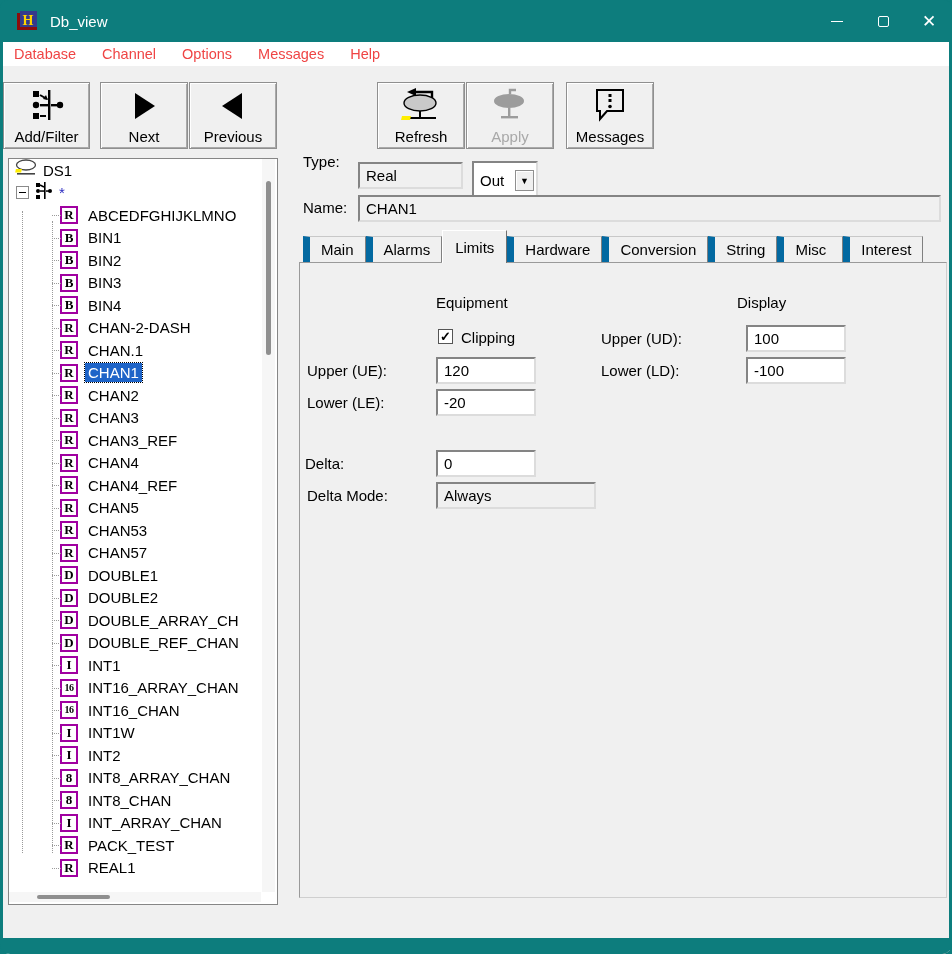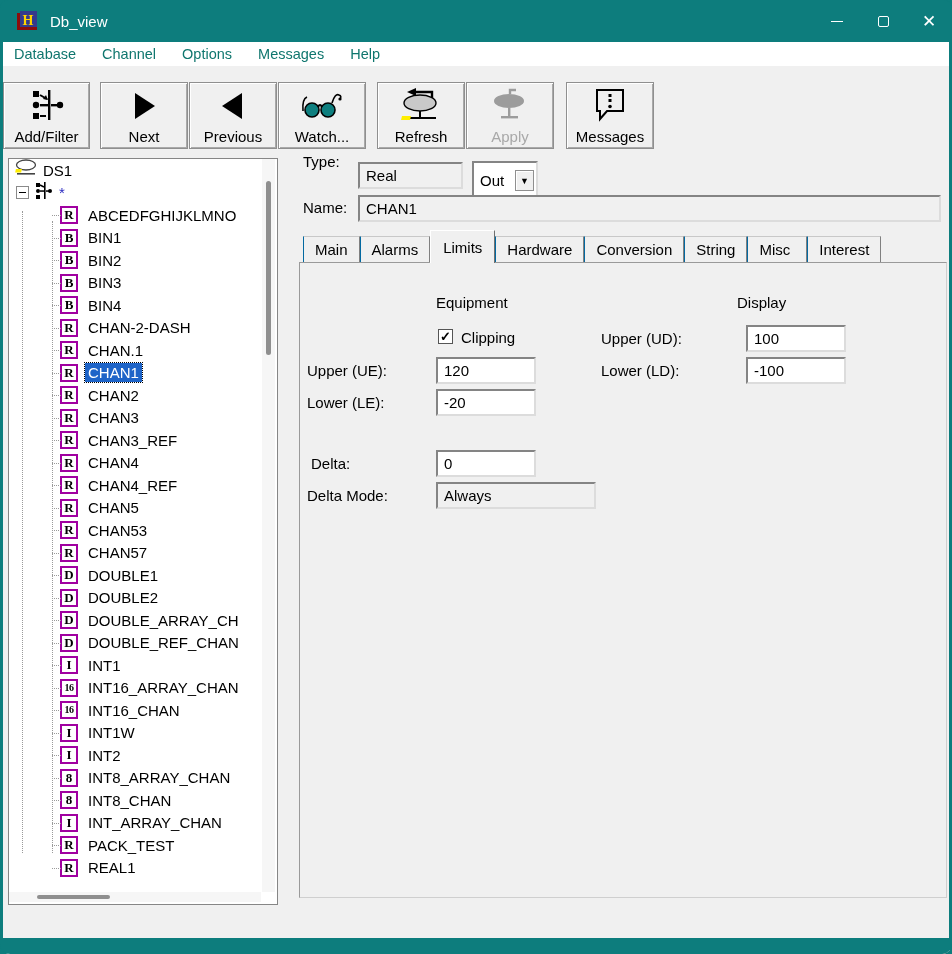--- a/index.html
+++ b/index.html
@@ -16,21 +16,21 @@
   .app-icon { width:24px; height:24px; margin-left:16px; position:relative; flex:0 0 auto; }
   .title-text { margin-left:10px; font-size:15px; }
   .win-controls { margin-left:auto; display:flex; height:42px; }
   .win-btn { width:46px; height:42px; display:flex; align-items:center; justify-content:center; color:#fff; font-size:15px; cursor:default; }
   .max-glyph { width:11px; height:11px; border:1.4px solid #fff; border-radius:2px; }
   .min-glyph { width:12px; height:0; border-top:1.4px solid #fff; }
   .close-glyph { font-size:17px; line-height:1; }
   
   .client { position:absolute; left:3px; top:42px; width:946px; height:896px; background:#f0f0f0; }
   .menubar { position:absolute; left:0; top:0; width:946px; height:23px; background:#ffffff; display:flex; align-items:center; padding-left:2px; }
-  .menu-item { font-size:14.5px; color:#0f766e; padding:2px 9px; margin-right:8px;text-align:center; }
+  .menu-item { font-size:14.5px; color:#ef4444; padding:2px 9px; margin-right:8px;text-align:center; }
   
   .toolbar { position:absolute; left:0; top:23px; width:946px; height:87px; background:#f0f0f0; border-top:1px solid #fff; }
   .tb-btn { position:absolute; top:5px; height:67px; background:#f0f0f0; border:1px solid #8f8f8f;
             box-shadow:inset 1px 1px 0 #ffffff, inset -1px -1px 0 #a9a9a9;
             display:flex; flex-direction:column; align-items:center; justify-content:flex-end; padding-bottom:3px;margin-top:11px; }
   .tb-btn .ticon { flex:1; display:flex; align-items:center; justify-content:center; }
   .tb-label { font-size:15px; color:#000; line-height:17px; }
   .tb-btn.disabled .tb-label { color:#a8a8a8; }
   
   .main { position:absolute; left:0; top:110px; width:946px; height:756px; background:#f0f0f0; }
@@ -66,21 +66,21 @@
               padding:0 6px; outline:none; }
   .ro { background:#f0f0f0; }
   .wh { background:#ffffff; }
   .combo { position:absolute; left:469px; top:9px; width:66px; height:39px; background:#fff; border:2px solid; border-color:#848484 #dcdcdc #dcdcdc #848484; display:flex; align-items:center; }
   .combo-text { font-size:15px; padding-left:6px; flex:1; }
   .combo-btn { width:19px; height:21px; margin-right:2px; background:#f0f0f0; border:1px solid #8f8f8f;
                box-shadow:inset 1px 1px 0 #fff; display:flex; align-items:center; justify-content:center; font-size:9px; color:#000; }
   
   .tabs { position:absolute; left:300px; top:76px; height:34px; display:flex; align-items:flex-end; }
   .tab { height:26px; padding:0 11px; font-size:15px; display:flex; align-items:center;
-         border-top:1px solid #c8c8c8; border-right:1px solid #808080; border-left:1px solid #0369a1; position:relative; }
+         border-top:1px solid #c8c8c8; border-right:1px solid #808080; border-left:7px solid #0369a1; position:relative; }
   .tab.active { height:33px; background:#f0f0f0; border-top:1px solid #fff; border-left:1px solid #fff; border-right:1px solid #707070; margin-bottom:-1px; z-index:3; padding:0 12px; }
   .tabpanel { position:absolute; left:296px; top:110px; width:648px; height:636px; background:#f0f0f0; border:1px solid #9a9a9a; border-bottom-color:#cfcfcf; border-right-color:#cfcfcf; z-index:1; }
   .sec-label { position:absolute; font-size:15px; color:#000; }
   .checkbox { position:absolute; left:138px; top:66px; width:15px; height:15px; background:#fff; border:1px solid #555; display:flex; align-items:center; justify-content:center; }
   .checkbox .check { display:none; font-size:13px; font-weight:bold; color:#000; line-height:1; margin-top:-1px; }
   .checkbox.checked .check { display:block; }
   
   .statusrow { position:absolute; left:3px; top:908px; width:946px; height:30px; background:#f0f0f0; }
   .status-field { position:absolute; left:5px; top:2px; width:840px; height:26px; background:#f0f0f0; }
   .decimal-box { position:absolute; left:852px; top:2px; width:92px; height:26px; background:#f0f0f0;
@@ -148,33 +148,20 @@
       </span>
       <span class="tb-label">Next</span>
     </button>
     <button class="tb-btn" style="left:186px; width:88px;">
       <span class="ticon">
         <svg width="26" height="28" viewBox="0 0 26 28">
             <polygon points="22,1 2,14 22,27" fill="#000"></polygon>
           </svg>
       </span>
       <span class="tb-label">Previous</span>
-    </button>
-    <button class="tb-btn" style="left:275px; width:88px;">
-      <span class="ticon">
-        <svg width="42" height="30" viewBox="0 0 42 30">
-          <path d="M2,20 Q1,8 6,6" stroke="#000" stroke-width="1.6" fill="none"></path>
-          <path d="M31,12 Q34,2 38,4 Q41,5 39,8" stroke="#000" stroke-width="1.6" fill="none"></path>
-          <circle cx="39" cy="8" r="1.6" fill="#000"></circle>
-          <circle cx="11" cy="19" r="7" fill="#0e7f7f" stroke="#000" stroke-width="1.6"></circle>
-          <circle cx="27" cy="19" r="7" fill="#0e7f7f" stroke="#000" stroke-width="1.6"></circle>
-          <path d="M17,16 Q19,12 21,16" stroke="#000" stroke-width="1.8" fill="none"></path>
-        </svg>
-      </span>
-      <span class="tb-label">Watch...</span>
     </button>
     <button class="tb-btn" style="left:374px; width:88px;">
       <span class="ticon">
         <svg width="44" height="36" viewBox="0 0 44 36">
           <path d="M14,4 H33 V12" stroke="#000" stroke-width="2.4" fill="none"></path>
           <path d="M8,4 l9,-4 0,8 z" fill="#000"></path>
           <ellipse cx="21" cy="15" rx="16" ry="8" fill="#c9c9c9" stroke="#000" stroke-width="1.4"></ellipse>
           <rect x="20" y="23" width="2" height="6" fill="#000"></rect>
           <rect x="5" y="29" width="32" height="2" fill="#000"></rect>
           <rect x="10" y="28" width="9" height="4" fill="#ffee00" transform="skewX(-14)"></rect>
@@ -400,21 +387,21 @@
       <span class="sec-label" style="left:7px; top:99px;">Upper (UE):</span>
       <input class="fld sunken wh" style="left: 136px; top: 94px; width: 100px; height: 27px;" value="120">
       <span class="sec-label" style="left:7px; top:131px;">Lower (LE):</span>
       <input class="fld sunken wh" style="left: 136px; top: 126px; width: 100px; height: 27px;" value="-20">
 
       <span class="sec-label" style="left:301px; top:67px;">Upper (UD):</span>
       <input class="fld sunken wh" style="left: 446px; top: 62px; width: 100px; height: 27px;" value="100">
       <span class="sec-label" style="left:301px; top:99px;">Lower (LD):</span>
       <input class="fld sunken wh" style="left: 446px; top: 94px; width: 100px; height: 27px;" value="-100">
 
-      <span class="sec-label" style="left:11px; top:192px;text-align:right;">Delta:</span>
+      <span class="sec-label" style="left:5px; top:192px;text-align:right;">Delta:</span>
       <input class="fld sunken wh" style="left: 136px; top: 187px; width: 100px; height: 27px;" value="0">
       <span class="sec-label" style="left:7px; top:224px;">Delta Mode:</span>
       <input class="fld sunken ro" style="left: 136px; top: 219px; width: 160px; height: 27px;" readonly="" value="Always">
     </div>
   </div>
 
   <div class="statusrow">
     <div class="status-field sunken"></div>
     <div class="decimal-box sunken">DECIMAL</div>
   </div>

